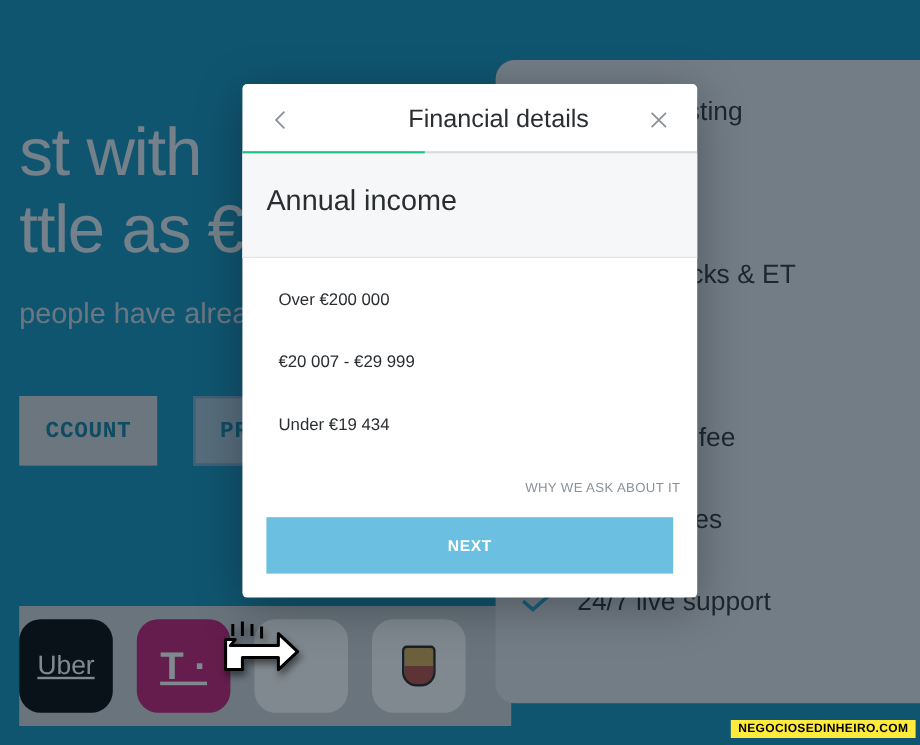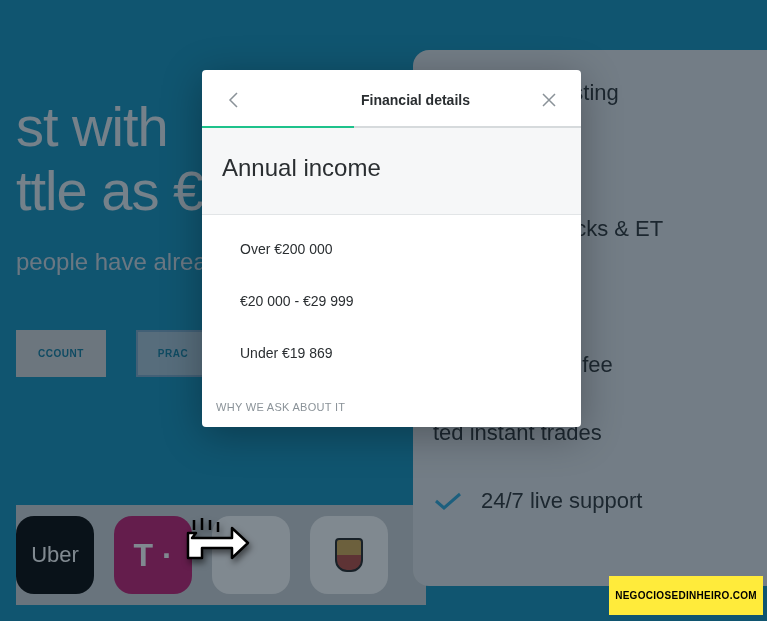--- a/index.html
+++ b/index.html
@@ -4,56 +4,56 @@
 <style>
 * { margin: 0; padding: 0; box-sizing: border-box; font-family: -apple-system, BlinkMacSystemFont, "Segoe UI", Arial, sans-serif; }
 body { width: 767px; height: 621px; overflow: hidden; position: relative; background: #0e7a9e; }
 
 .background-layer { position: absolute; top: 0; left: 16px; width: 100%; height: 100%; filter: brightness(0.85); }
 
 .hero-text { position: absolute; left: 0; top: 95px; color: #e8eef2; font-size: 56px; font-weight: 400; line-height: 1.15; letter-spacing: -1px; }
 .hero-sub { position: absolute; left: 0; top: 248px; color: #d0dae2; font-size: 24px; }
 
 .btn-row { position: absolute; left: 0; top: 330px; display: flex; gap: 30px; }
-.btn { padding: 16px 20px; font-size: 10px; font-weight: 700; letter-spacing: 0.5px; border: 2px solid #7aa8c8; cursor: pointer; }
+.btn { padding: 16px 20px; font-size: 19px; font-weight: 700; letter-spacing: 0.5px; border: 2px solid #7aa8c8; cursor: pointer; font-family: Liberation Mono, monospace; }
 .btn-primary { background: #d4d7da; color: #0e7a9e; border: none; padding: 18px 22px; }
 .btn-secondary { background: #a8c4d4; color: #0e7a9e; }
 
 .logo-strip { position: absolute; left: 0; top: 505px; display: flex; gap: 20px; align-items: center; padding: 15px 0; background: #cfd3d6; width: 410px; height: 100px; }
-.logo-box { width: 78px; height: 78px; border-radius: 18px; display: flex; align-items: center; justify-content: center; color: #fff; font-size: 22px; font-weight: 600; }
+.logo-box { width: 78px; height: 78px; border-radius: 18px; display: flex; align-items: center; justify-content: center; color: #fff; font-size: 22px; font-weight: 600; text-decoration: underline; }
 .logo-uber { background: #000; font-family: Arial; font-weight: 400; }
 .logo-tmobile { background: #c4186e; font-size: 32px; font-weight: 700; }
 .logo-white1 { background: #fff; }
 .logo-white2 { background: #fff; position: relative; }
 .porsche-shield { width: 28px; height: 34px; background: linear-gradient(#d4a84e 50%, #b8483c 50%); border-radius: 4px 4px 12px 12px; border: 2px solid #222; }
 
 .features-panel { position: absolute; right: 0; top: 50px; width: 370px; background: #e4e7e9; padding: 30px 20px; border-radius: 16px 0 0 16px; }
 .feature-item { display: flex; align-items: center; gap: 18px; margin-bottom: 42px; font-size: 22px; color: #2a2e31; font-weight: 500; }
 .check-icon { width: 30px; height: 20px; flex-shrink: 0; }
 .check-svg { stroke: #2aa5d8; stroke-width: 3; fill: none; }
 
 .overlay { position: absolute; top: 0; left: 0; width: 100%; height: 100%; background: rgba(20, 40, 55, 0.45); }
 
 .modal { position: absolute; left: 202px; top: 70px; width: 379px; background: #fff; border-radius: 4px; box-shadow: 0 8px 40px rgba(0,0,0,0.3); }
 .modal-header { display: flex; align-items: center; justify-content: space-between; padding: 18px 20px 14px; }
-.modal-title { font-size: 14px; color: #2a2e31; font-weight: 700; margin-left: 48px; }
+.modal-title { font-size: 21px; color: #2a2e31; font-weight: 400; margin-left: 48px; }
 .icon-btn { width: 24px; height: 24px; display: flex; align-items: center; justify-content: center; cursor: pointer; color: #6b7378; }
 .progress-bar { height: 2px; background: #d6dadc; }
 .progress-fill { height: 100%; width: 40%; background: #1ec28b; }
 .modal-subtitle-area { padding: 26px 20px 32px; text-align: left; border-bottom: 1px solid #e2e5e7; background: #f6f7f8; }
 .modal-subtitle { font-size: 24px; color: #2a2e31; font-weight: 400; }
 .options-list { padding: 8px 0; }
-.option-item { padding: 18px 38px; font-size: 14px; color: #2a2e31; cursor: pointer; }
-.why-link { text-align: left; padding: 14px; font-size: 11px; color: #8a9298; letter-spacing: 0.3px; cursor: pointer; }
+.option-item { padding: 18px 19px; font-size: 14px; color: #2a2e31; cursor: pointer; margin-left: 11px; }
+.why-link { text-align: right; padding: 14px; font-size: 11px; color: #8a9298; letter-spacing: 0.3px; cursor: pointer; }
 .next-btn { margin: 4px 20px 20px; padding: 16px; background: #6bbfe0; color: #fff; text-align: center; font-size: 13px; font-weight: 700; letter-spacing: 0.5px; cursor: pointer; }
 
 .cursor-hand { position: absolute; left: 182px; top: 508px; width: 70px; height: 60px; pointer-events: none; }
 .cursor-hand svg { filter: drop-shadow(2px 4px 3px rgba(0,0,0,0.5)); }
 
-.watermark { position: absolute; right: 4px; bottom: 6px; background: #ffeb3b; color: #000; font-size: 10px; font-weight: 700; padding: 14px 6px; letter-spacing: 0.3px; }
+.watermark { position: absolute; right: 4px; bottom: 6px; background: #ffeb3b; color: #000; font-size: 10px; font-weight: 700; padding: 2px 6px; letter-spacing: 0.3px; }
 </style>
 </head>
 <body>
 
 <div class="background-layer">
   <div class="hero-text">
     <span>st with</span><br>
     <span>ttle as €1</span>
   </div>
   <div class="hero-sub">people have already</div>
@@ -120,24 +120,25 @@
     </div>
   </div>
   <div class="progress-bar">
     <div class="progress-fill"></div>
   </div>
   <div class="modal-subtitle-area">
     <div class="modal-subtitle">Annual income</div>
   </div>
   <div class="options-list">
     <div class="option-item">Over €200 000</div>
-    <div class="option-item">€20 000 - €29 999</div>
-    <div class="option-item">Under €19 869</div>
+    <div class="option-item">€20 007 - €29 999</div>
+    <div class="option-item">Under €19 434</div>
   </div>
   <div class="why-link">WHY WE ASK ABOUT IT</div>
+  <div class="next-btn">NEXT</div>
 </div>
 
 <div class="cursor-hand">
   <svg width="70" height="60" viewBox="0 0 70 60">
     <path d="M10 30 L50 30 L50 20 L66 35 L50 50 L50 40 L20 40 L20 50 L6 50 L6 25 L14 25 Z
              M12 22 L12 12 M20 22 L20 10 M28 22 L28 12 M36 24 L36 14" fill="#fff" stroke="#000" stroke-width="2.5" stroke-linejoin="round"></path>
   </svg>
 </div>
 
 <div class="watermark">NEGOCIOSEDINHEIRO.COM</div>

